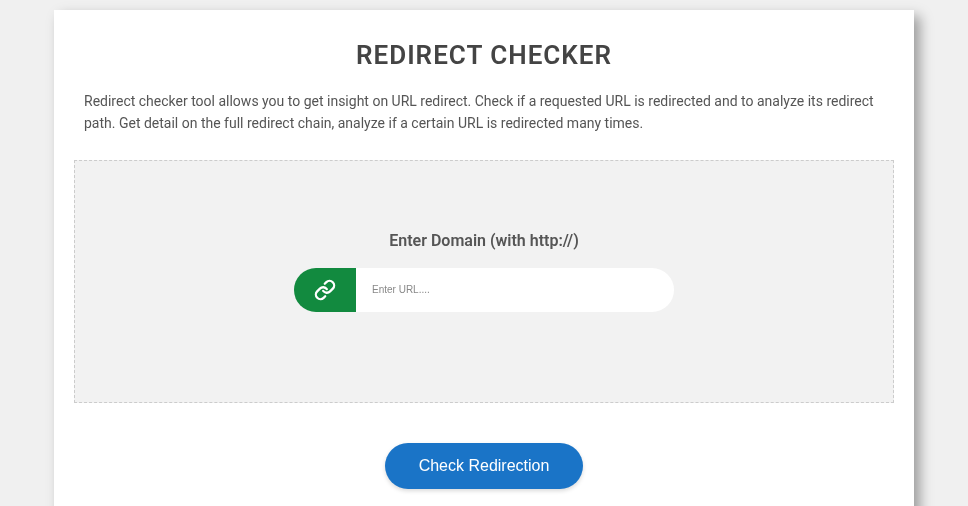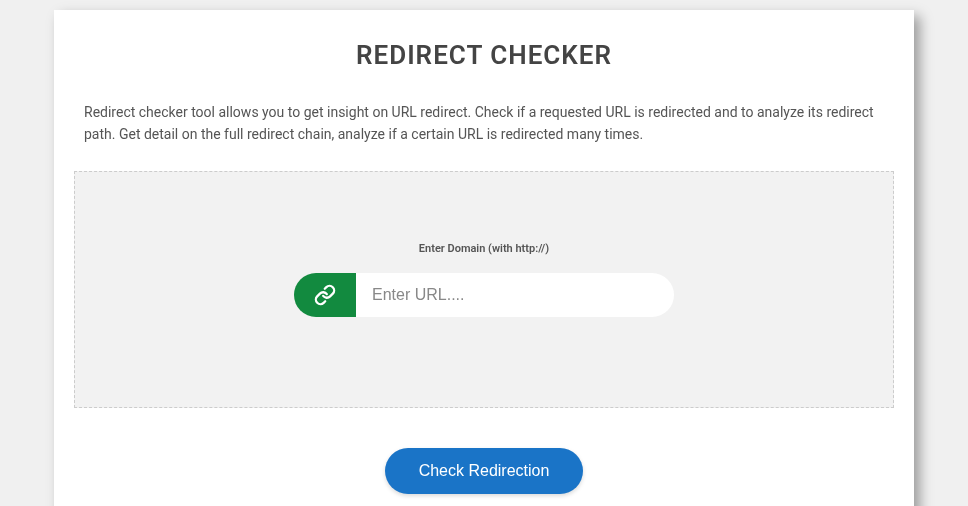--- a/index.html
+++ b/index.html
@@ -22,39 +22,39 @@
       width: 860px;
       padding: 30px 20px 30px 20px;
       box-shadow: 6px 6px 12px rgba(0,0,0,0.35);
     }
     .page-title {
       text-align: center;
       font-size: 26px;
       font-weight: 600;
       color: #444;
       letter-spacing: 1px;
-      margin-bottom: 31px;
+      margin-bottom: 20px;
     }
     .description {
       text-align: left;
       font-size: 14px;
       color: #555;
       line-height: 1.6;
       margin-bottom: 25px;
       padding: 0 10px;
     }
     .input-panel {
       border: 1px dashed #cccccc;
       background: #f2f2f2;
       padding: 70px 20px 90px 20px;
       margin-bottom: 40px;
     }
     .input-label {
       text-align: center;
-      font-size: 11px;
+      font-size: 16px;
       font-weight: 600;
       color: #555;
       margin-bottom: 18px;
     }
     .input-group {
       display: flex;
       width: 380px;
       margin: 0 auto;
       height: 44px;
     }
@@ -72,21 +72,21 @@
       width: 22px;
       height: 22px;
     }
     .url-field {
       flex: 1;
       border: none;
       background: #ffffff;
       border-top-right-radius: 22px;
       border-bottom-right-radius: 22px;
       padding: 0 16px;
-      font-size: 16px;
+      font-size: 10px;
       color: #333;
       outline: none;
     }
     .url-field::placeholder {
       color: #888;
     }
     .submit-row {
       text-align: center;
     }
     .submit-button {

